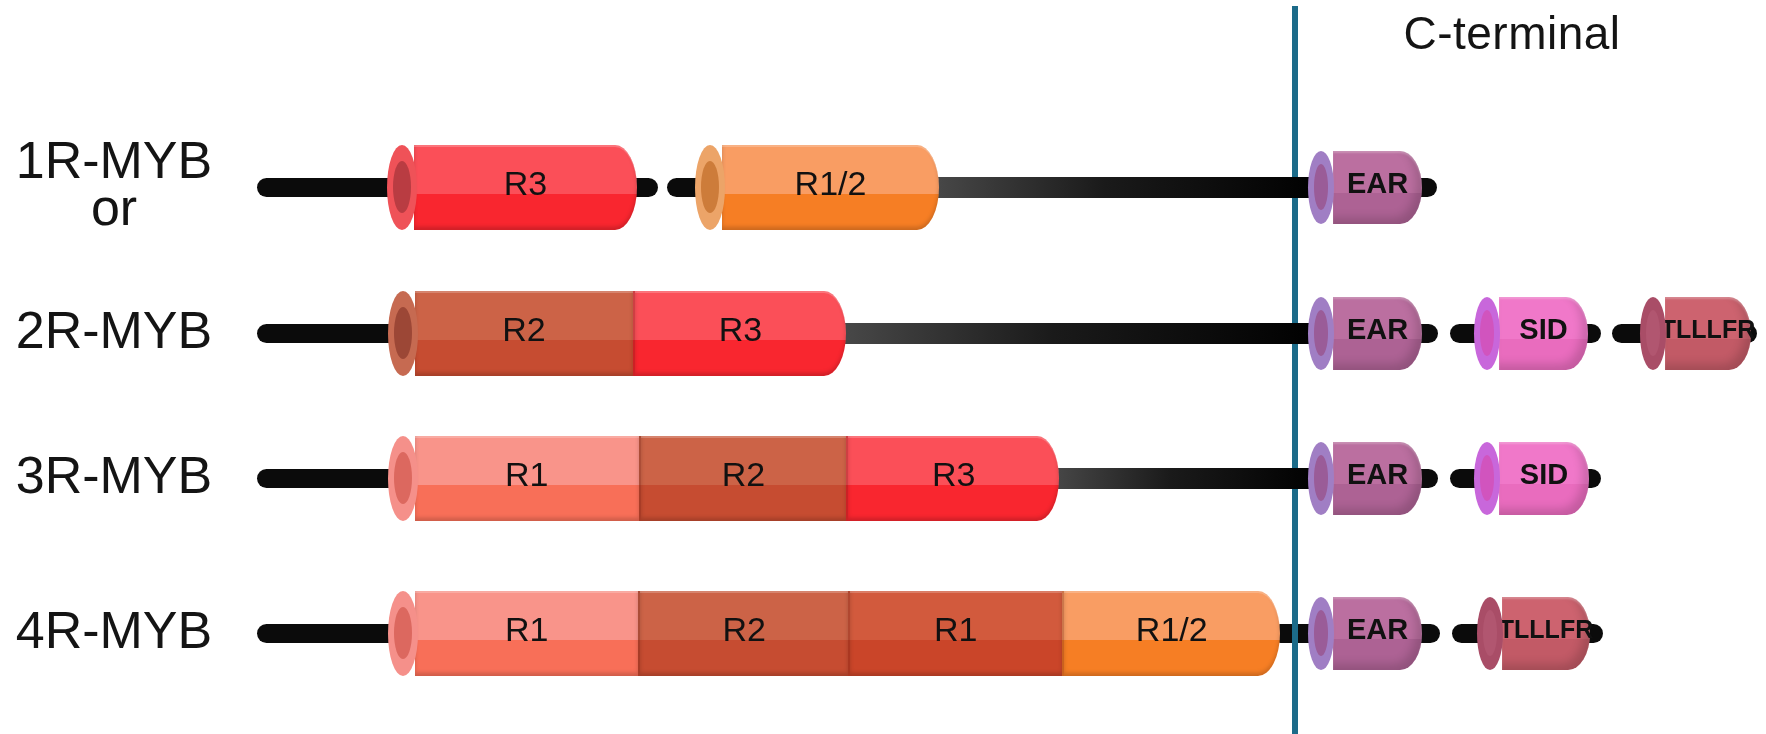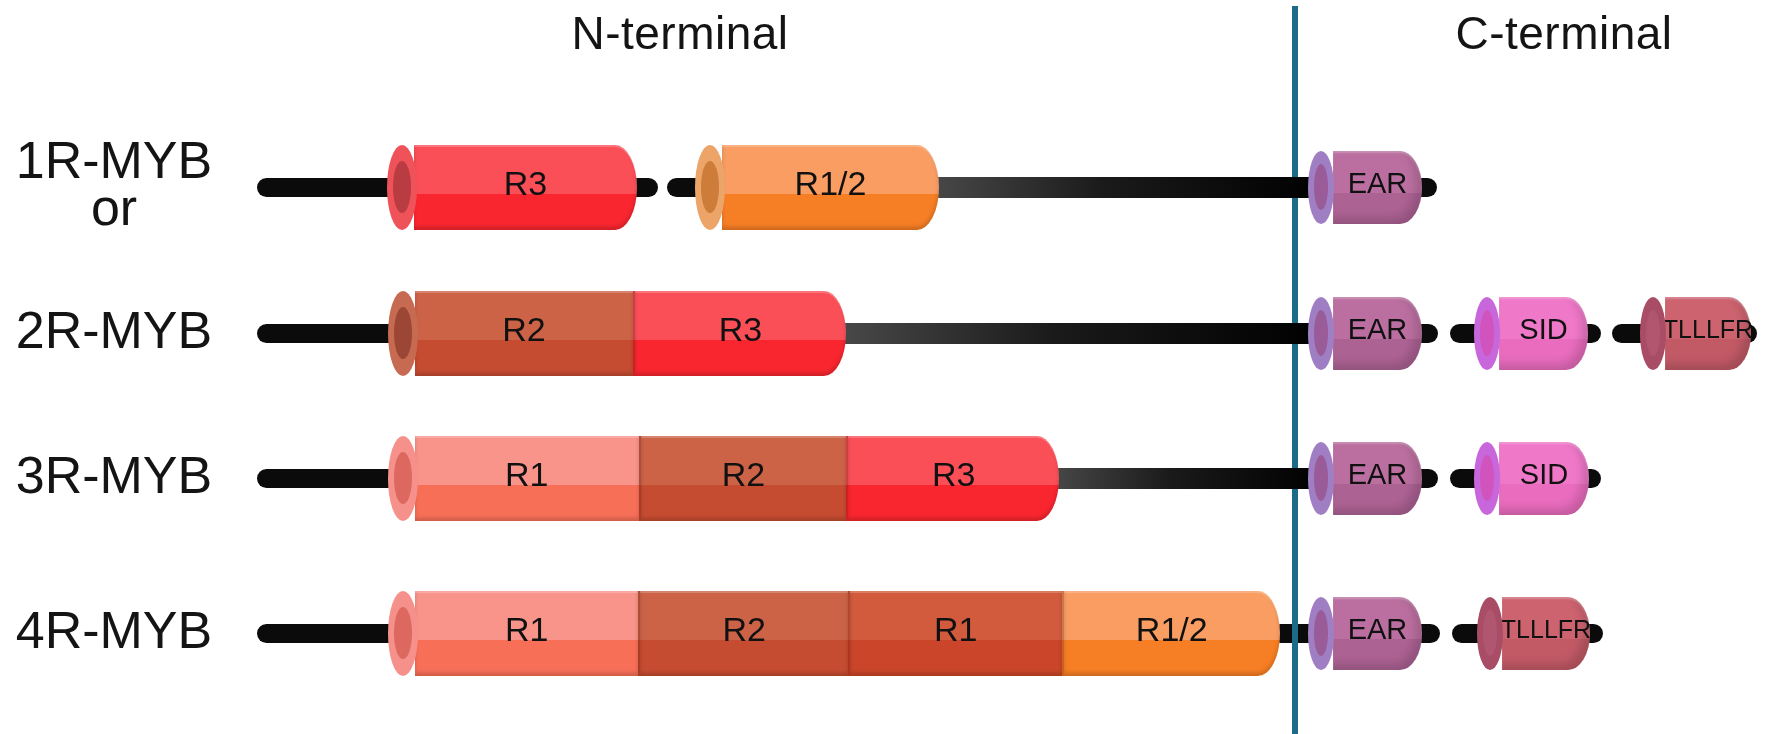--- a/index.html
+++ b/index.html
@@ -27,28 +27,27 @@
     box-shadow:inset 0 2px 0 rgba(255,255,255,.22), inset 0 -3px 4px rgba(0,0,0,.18);
   }
   .seg + .seg{border-left:2px solid rgba(90,20,15,.28);}
   .seg.last{border-top-right-radius:22px 50%;border-bottom-right-radius:22px 50%;}
   .seg .lab{white-space:nowrap;transform:translateY(-4px);color:#111;}
   .cap{
     position:absolute;top:0;height:100%;border-radius:50%;z-index:3;
     display:flex;align-items:center;justify-content:center;
   }
   .cap .hole{border-radius:50%;}
-  .small .seg{box-shadow:inset 0 2px 2px rgba(255,255,255,.25), inset -6px -6px 10px rgba(0,0,0,.16);}
+  .small .seg{box-shadow:inset 0 2px 2px rgba(255,255,255,.25), inset -6px -6px 10px rgba(0,0,0,.16);font-weight:bold;}
 </style>
 </head>
 <body>
 
 <div id="stage">
-  <div class="hdr" style="left:480px">N-terminal</div>
-  <div class="hdr" style="left:1364px">C-terminal</div>
+  <div class="hdr" style="left:1312px">C-terminal</div>
   <div id="divider" style="left: 1292px; top: 6px; bottom: 0px; background: rgb(28, 107, 137);"></div>
   <div id="rows">
       <div class="row-label" style="top: 137px;">
         <div>1R-MYB or</div>
       </div>
       <div class="pill" style="left: 257px; width: 151px; top: 177.5px; height: 19px; z-index: 6;"></div>
       <div class="cyl big" style="left: 402px; top: 144.5px; width: 223px; height: 85px;">
         <div class="body" style="width: 223px;">
           <div class="seg last" style="width: 223px; background: linear-gradient(rgb(251, 79, 88) 0px, rgb(251, 79, 88) 58%, rgb(249, 38, 47) 58%, rgb(249, 38, 47) 100%);">
             <div class="lab" style="font-size: 34px;">R3</div>

